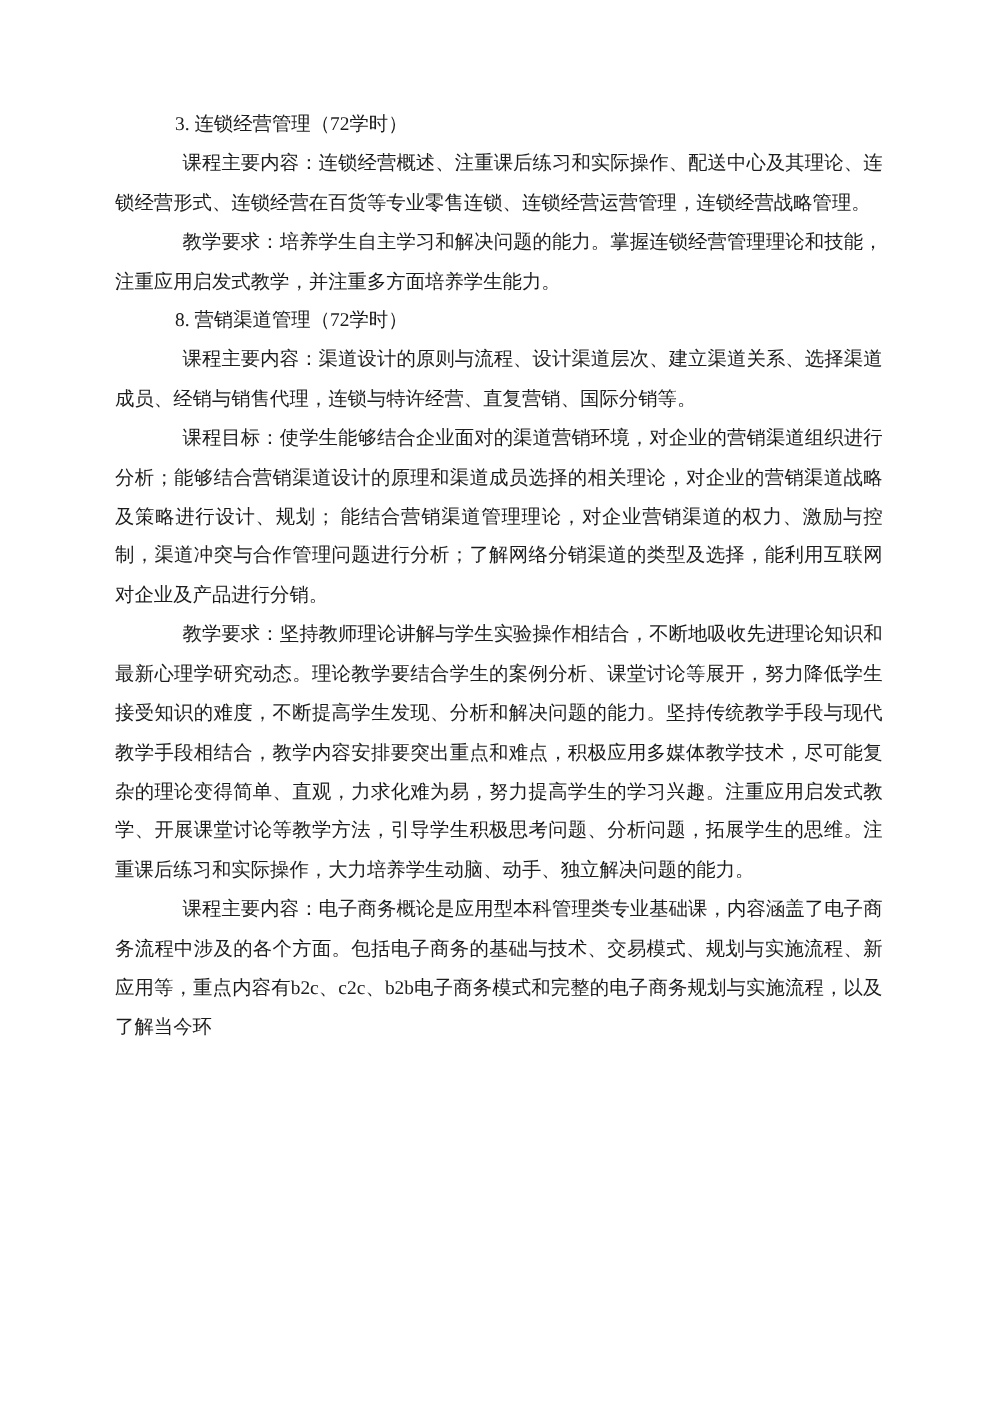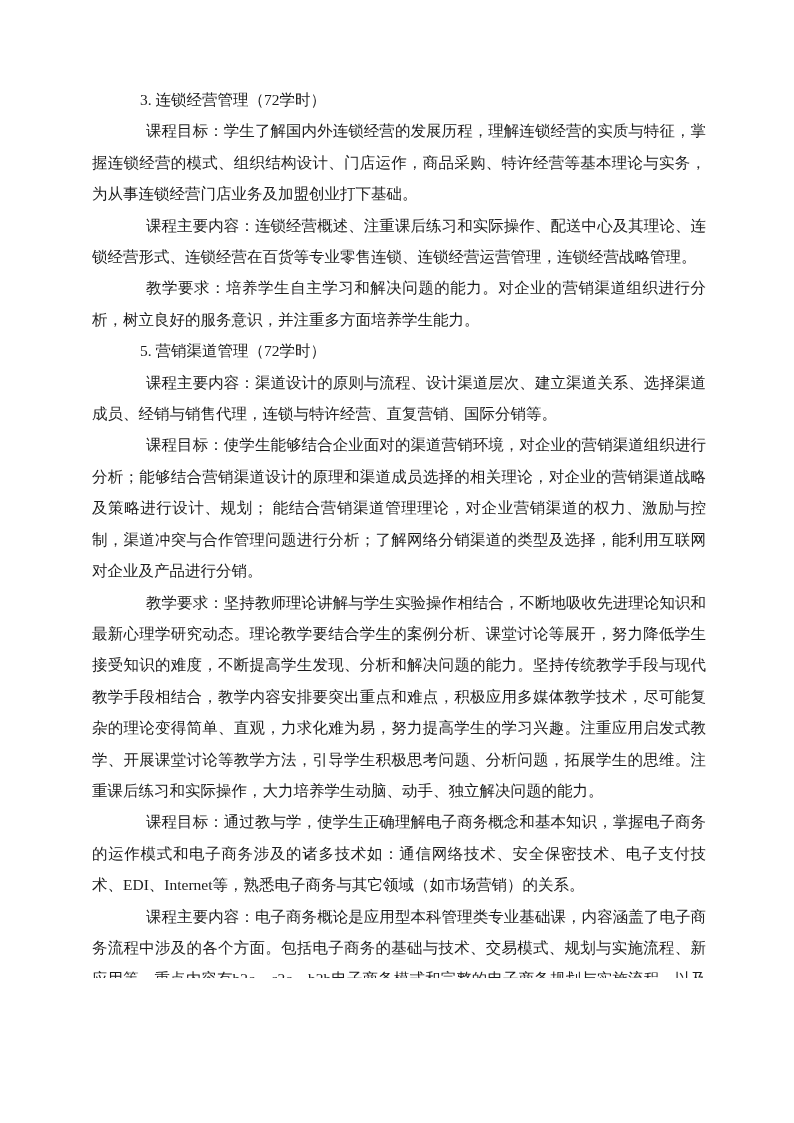--- a/index.html
+++ b/index.html
@@ -51,33 +51,31 @@
   }
 </style>
 </head>
 <body>
 
 <div class="page">
   <div class="content">
 
     <section>
       <h3 class="section-heading">3. 连锁经营管理（72学时）</h3>
-      <p class="paragraph">课程目标：学生了解国内外连锁经营的发展历程，理解连锁经营的实质与特征，掌握连锁经营的模式、组织结构设计、门店运作，商品采购、特许经营等基本理论与实务，为从事连锁经营门店业务及加盟创业打下基础。</p>
       <p class="paragraph">课程主要内容：连锁经营概述、注重课后练习和实际操作、配送中心及其理论、连锁经营形式、连锁经营在百货等专业零售连锁、连锁经营运营管理，连锁经营战略管理。</p>
-      <p class="paragraph">教学要求：培养学生自主学习和解决问题的能力。对企业的营销渠道组织进行分析，树立良好的服务意识，并注重多方面培养学生能力。</p>
+      <p class="paragraph">教学要求：培养学生自主学习和解决问题的能力。掌握连锁经营管理理论和技能，注重应用启发式教学，并注重多方面培养学生能力。</p>
     </section>
 
     <section>
-      <h3 class="section-heading">5. 营销渠道管理（72学时）</h3>
+      <h3 class="section-heading">8. 营销渠道管理（72学时）</h3>
       <p class="paragraph">课程主要内容：渠道设计的原则与流程、设计渠道层次、建立渠道关系、选择渠道成员、经销与销售代理，连锁与特许经营、直复营销、国际分销等。</p>
       <p class="paragraph">课程目标：使学生能够结合企业面对的渠道营销环境，对企业的营销渠道组织进行分析；能够结合营销渠道设计的原理和渠道成员选择的相关理论，对企业的营销渠道战略及策略进行设计、规划； 能结合营销渠道管理理论，对企业营销渠道的权力、激励与控制，渠道冲突与合作管理问题进行分析；了解网络分销渠道的类型及选择，能利用互联网对企业及产品进行分销。</p>
       <p class="paragraph">教学要求：坚持教师理论讲解与学生实验操作相结合，不断地吸收先进理论知识和最新心理学研究动态。理论教学要结合学生的案例分析、课堂讨论等展开，努力降低学生接受知识的难度，不断提高学生发现、分析和解决问题的能力。坚持传统教学手段与现代教学手段相结合，教学内容安排要突出重点和难点，积极应用多媒体教学技术，尽可能复杂的理论变得简单、直观，力求化难为易，努力提高学生的学习兴趣。注重应用启发式教学、开展课堂讨论等教学方法，引导学生积极思考问题、分析问题，拓展学生的思维。注重课后练习和实际操作，大力培养学生动脑、动手、独立解决问题的能力。</p>
     </section>
 
     <section>
-      <p class="paragraph">课程目标：通过教与学，使学生正确理解电子商务概念和基本知识，掌握电子商务的运作模式和电子商务涉及的诸多技术如：通信网络技术、安全保密技术、电子支付技术、EDI、Internet等，熟悉电子商务与其它领域（如市场营销）的关系。</p>
       <p class="paragraph">课程主要内容：电子商务概论是应用型本科管理类专业基础课，内容涵盖了电子商务流程中涉及的各个方面。包括电子商务的基础与技术、交易模式、规划与实施流程、新应用等，重点内容有b2c、c2c、b2b电子商务模式和完整的电子商务规划与实施流程，以及了解当今环</p>
     </section>
 
   </div>
 
   <div class="page-number">83</div>
 </div>
 
 </body></html>

